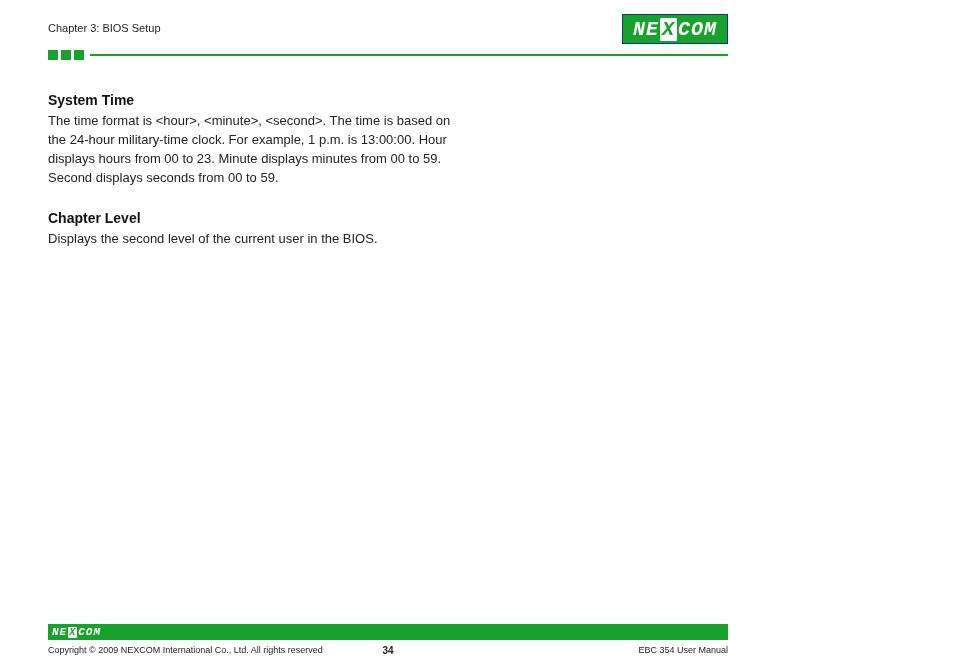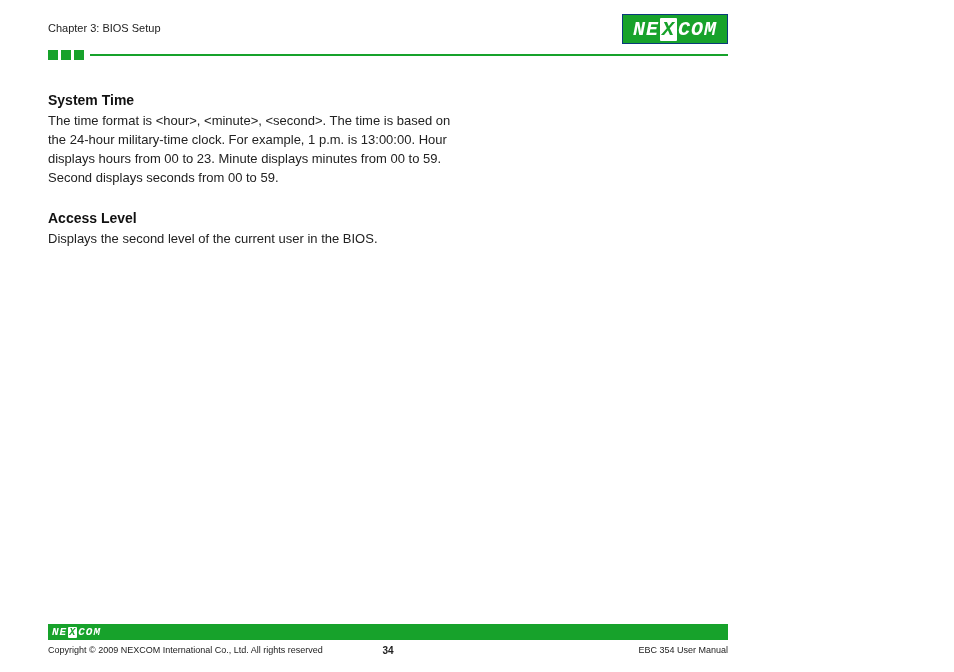--- a/index.html
+++ b/index.html
@@ -176,21 +176,21 @@
       <span></span>
       <span></span>
     </div>
     <div class="green-rule"></div>
   </div>
 
   <div class="content">
     <h2>System Time</h2>
     <p>The time format is &lt;hour&gt;, &lt;minute&gt;, &lt;second&gt;. The time is based on the 24-hour military-time clock. For example, 1 p.m. is 13:00:00. Hour displays hours from 00 to 23. Minute displays minutes from 00 to 59. Second displays seconds from 00 to 59.</p>
 
-    <h2>Access Level</h2>
+    <h2>Chapter Level</h2>
     <p>Displays the second level of the current user in the BIOS.</p>
   </div>
 
   <div class="footer-bar">
     <span class="logo-text">
       <span>NE</span>
         <span class="x">X</span>
         <span>COM</span>
     </span>
   </div>

